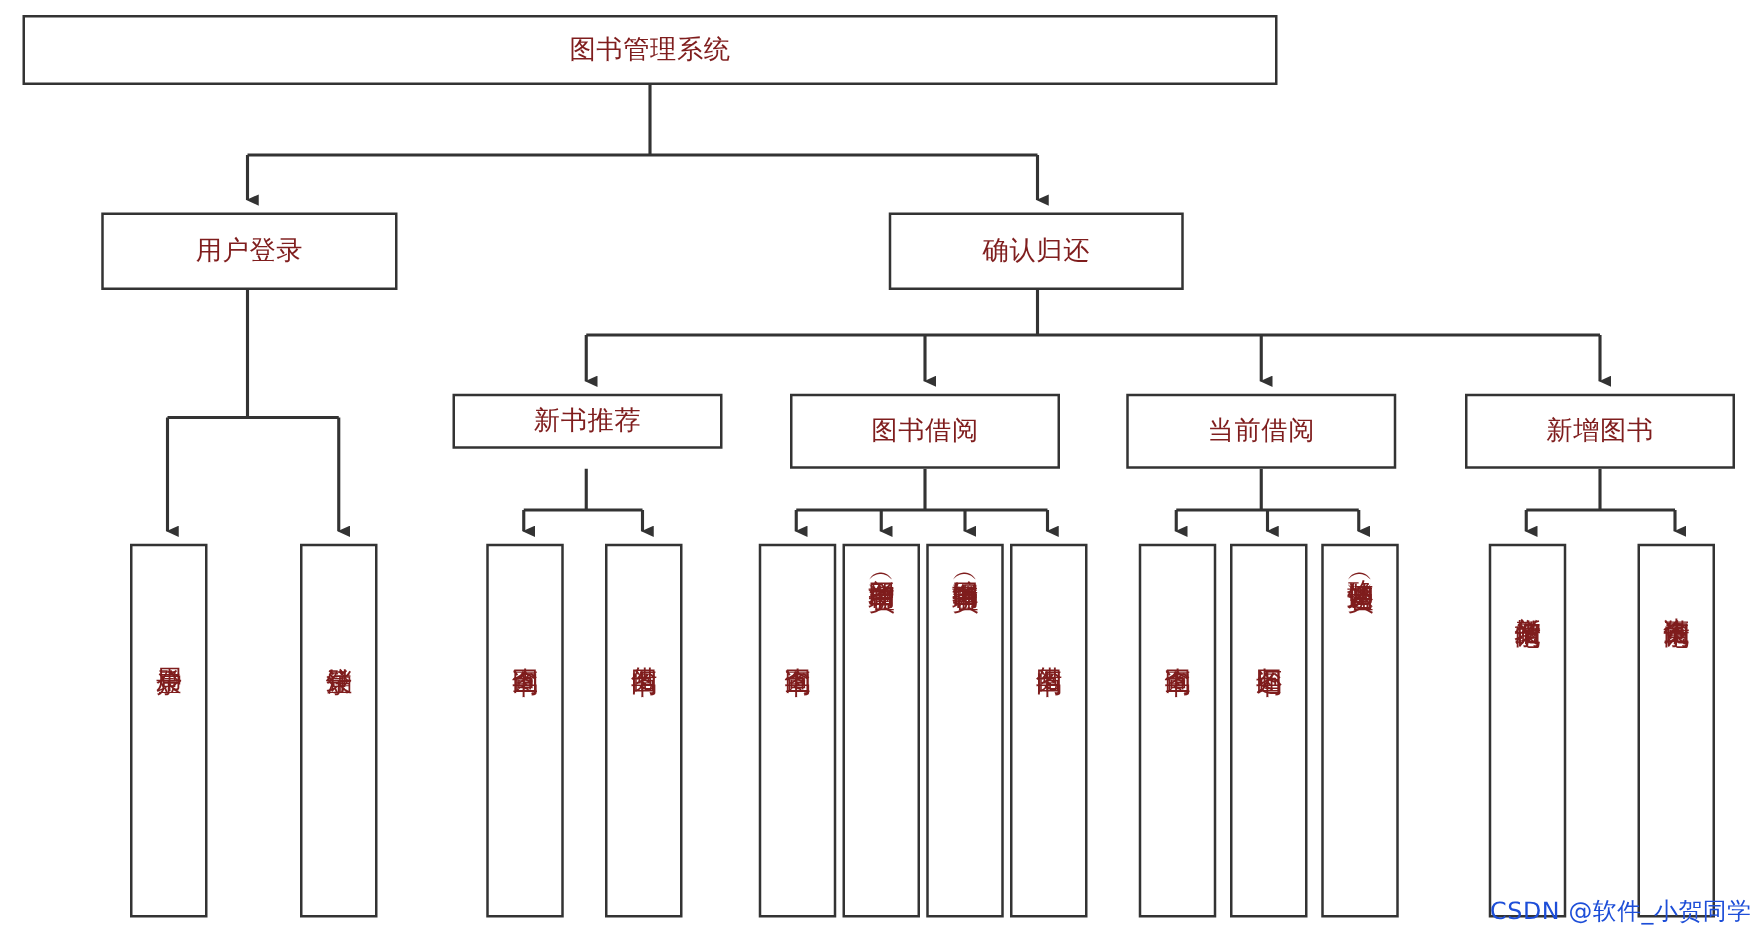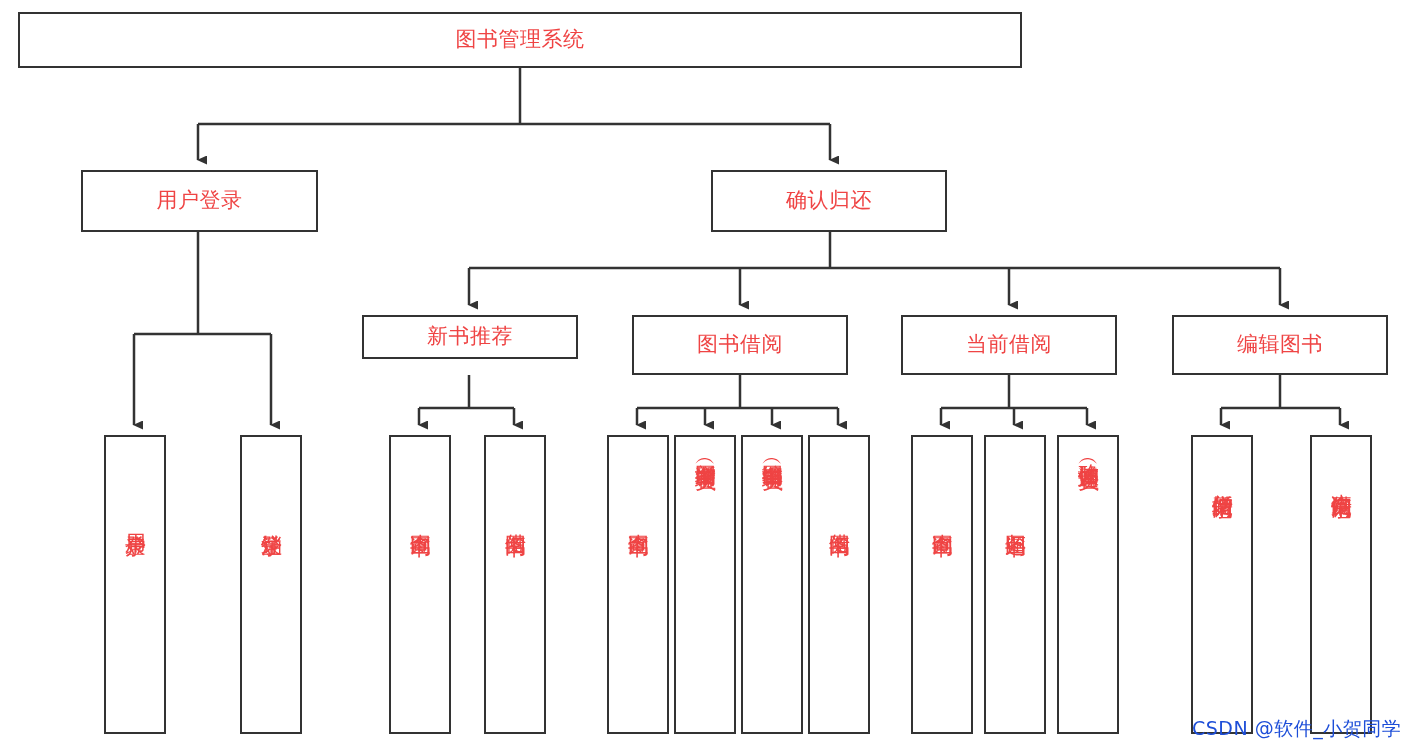--- a/index.html
+++ b/index.html
@@ -27,21 +27,21 @@
     display: block;
   }
   .node {
     position: absolute;
     box-sizing: border-box;
     border: 2px solid #333333;
     background: #ffffff;
     display: flex;
     align-items: center;
     justify-content: center;
-    color: #ef4444;
+    color: #7f1d1d;
   }
   .node-h .node-label {
     font-size: 21px;
     line-height: 1.2;
     white-space: nowrap;
     letter-spacing: 0.5px;
   }
   .node-v {
     align-items: flex-start;
     justify-content: center;
@@ -135,21 +135,21 @@
   <div class="node node-h" style="left:362px; top:315px; width:216px; height:44px;">
     <span class="node-label">新书推荐</span>
   </div>
   <div class="node node-h" style="left:901px; top:315px; width:216px; height:60px;">
     <span class="node-label">当前借阅</span>
   </div>
   <div class="node node-h" style="left:632px; top:315px; width:216px; height:60px;">
     <span class="node-label">图书借阅</span>
   </div>
   <div class="node node-h" style="left:1172px; top:315px; width:216px; height:60px;">
-    <span class="node-label">编辑图书</span>
+    <span class="node-label">新增图书</span>
   </div>
 
   <div class="node node-v" style="left:104px; top:435px; width:62px; height:299px; padding-top:80px;">
     <span class="node-label">用户登录</span>
   </div>
   <div class="node node-v" style="left:240px; top:435px; width:62px; height:299px; padding-top:80px;">
     <span class="node-label">注销登录</span>
   </div>
   <div class="node node-v" style="left:389px; top:435px; width:62px; height:299px; padding-top:80px;">
     <span class="node-label">查询图书</span>

